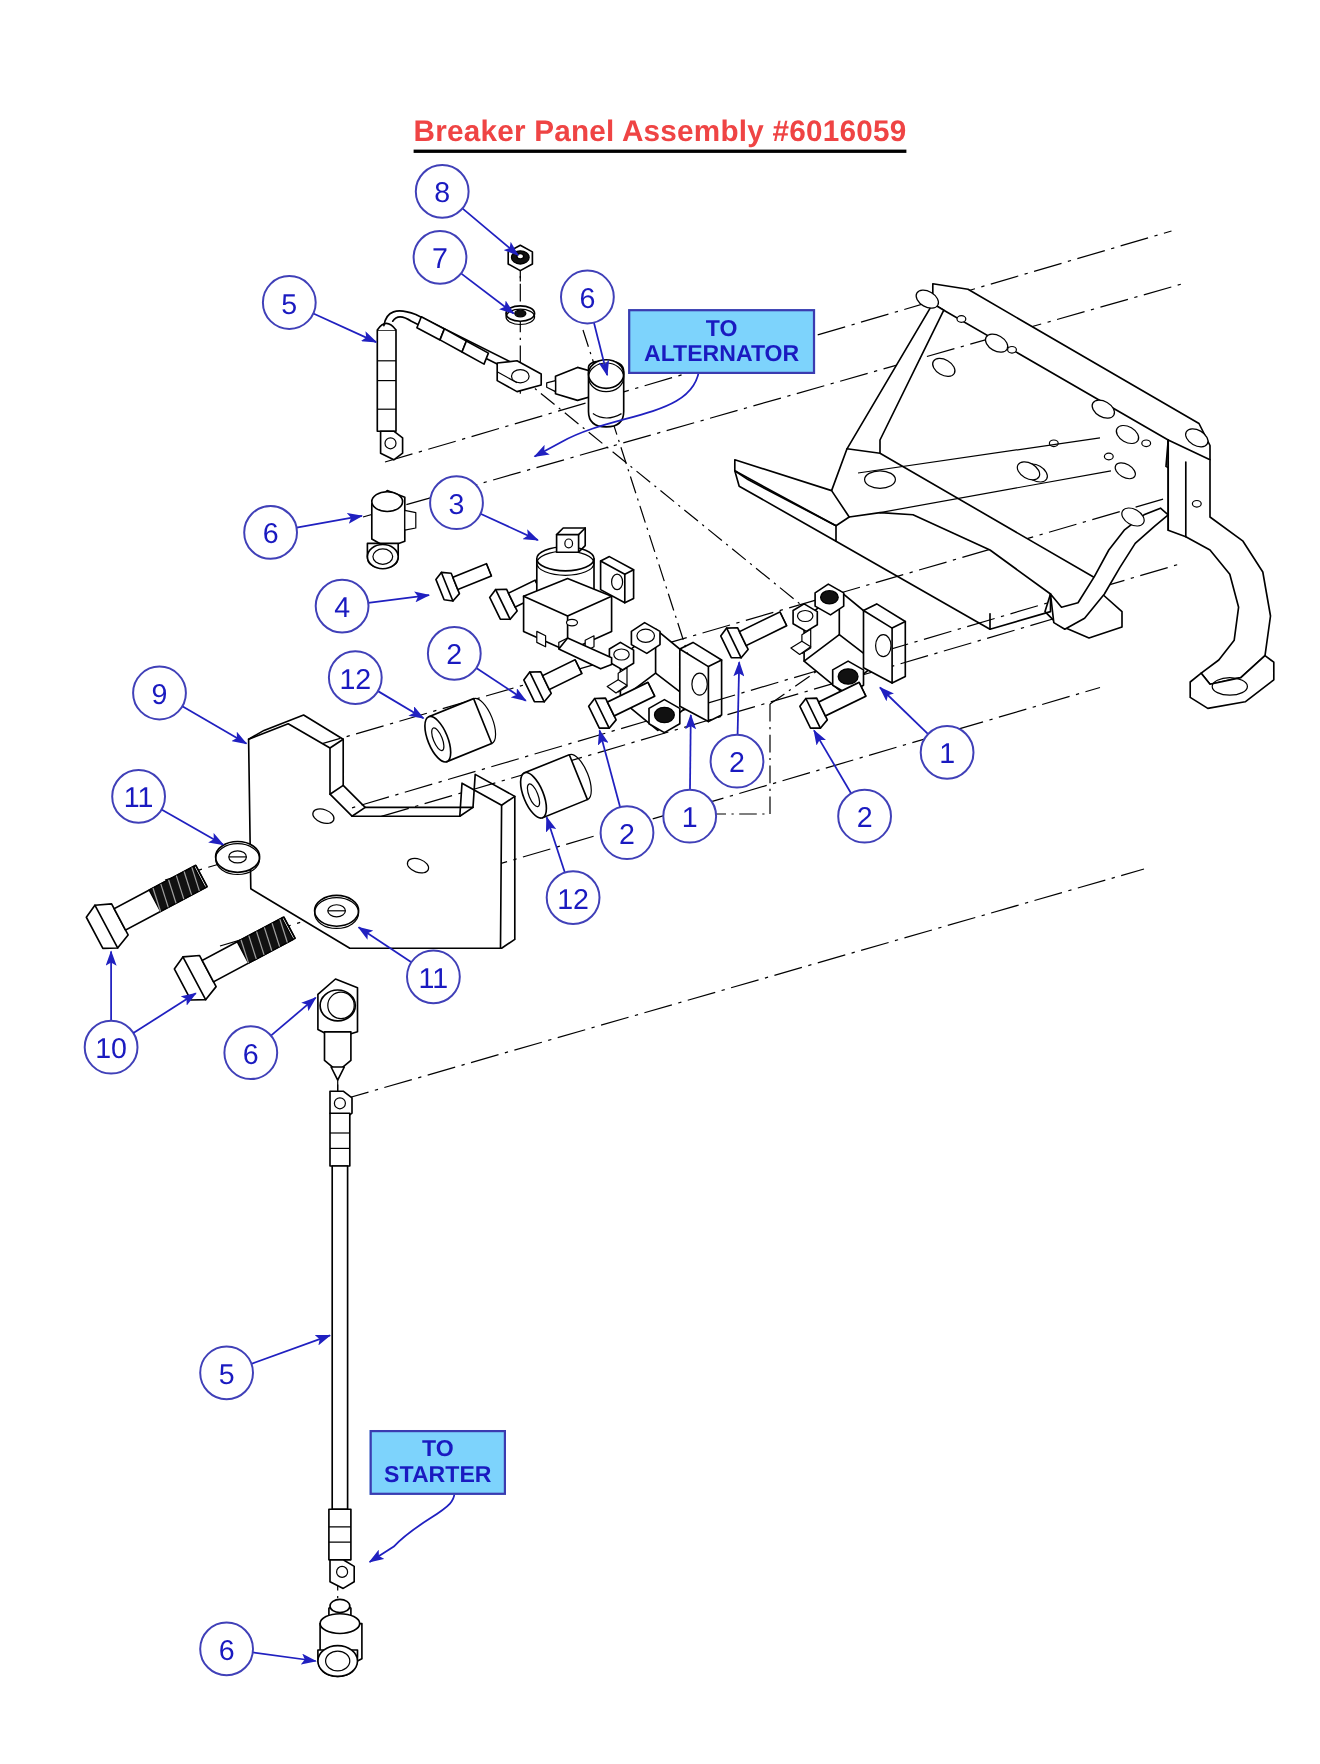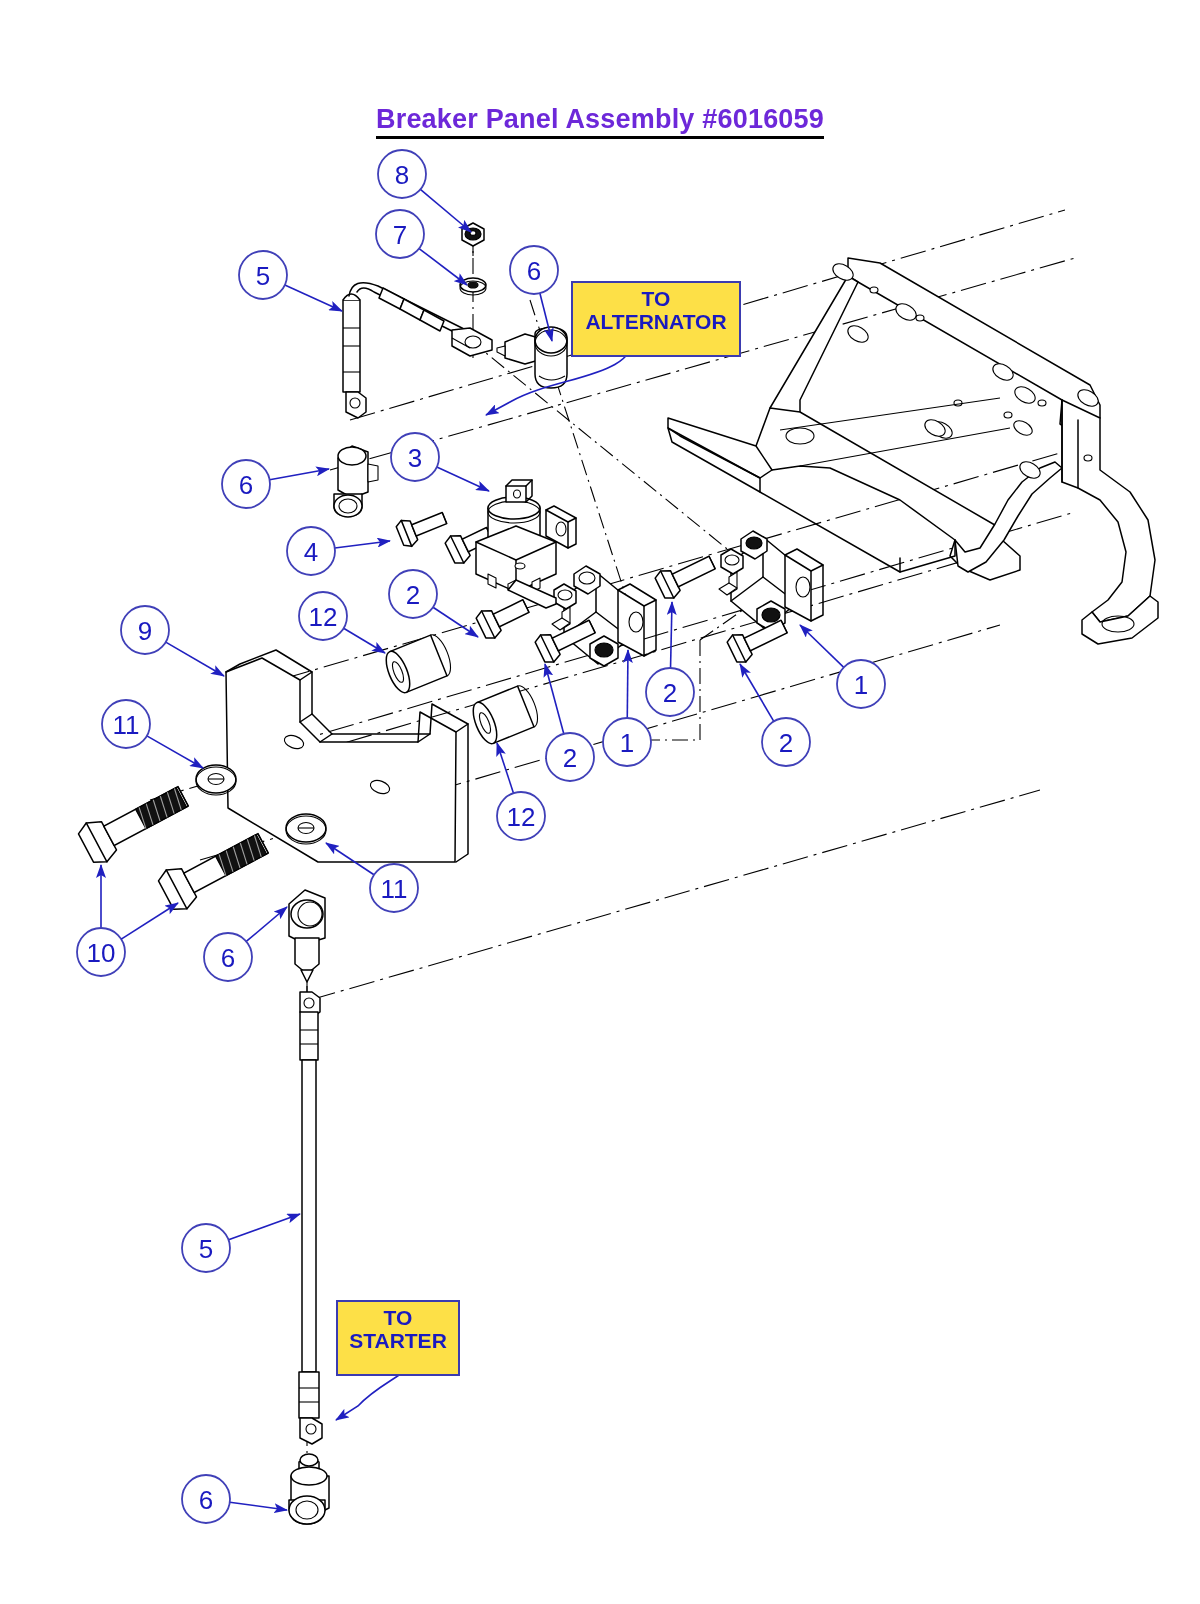--- a/index.html
+++ b/index.html
@@ -2,28 +2,28 @@
 <html><head>
 <meta charset="utf-8">
 <title>Breaker Panel Assembly</title>
 <style>
   html,body{margin:0;padding:0;background:#ffffff;}
   body{width:1200px;height:1604px;position:relative;overflow:hidden;
        font-family:"Liberation Sans","DejaVu Sans",sans-serif;}
   #page{position:relative;width:1200px;height:1604px;background:#fff;}
   #diagram-title{
     position:absolute; left:0; top:104px; width:1200px; text-align:center;
-    font-size:27px; font-weight:bold; color:#6d28d9;
+    font-size:27px; font-weight:bold; color:#ef4444;
     letter-spacing:0.2px;
   }
   #diagram-title span{ border-bottom:3px solid #000; padding-bottom:2px; }
   svg#art{position:absolute;left:0;top:0;width:1200px;height:1604px;}
-  .cbox{position:absolute;border:2px solid #3b3bb0;background:#fde047;
+  .cbox{position:absolute;border:2px solid #3b3bb0;background:#7dd3fc;
         color:#1a1ac0;font-weight:bold;font-size:21px;line-height:23px;
-        text-align:center;padding:4px 8px 22px 8px;}
+        text-align:center;padding:4px 8px 5px 8px;}
 </style>
 </head>
 <body>
 
 <div id="page">
 
   <div id="diagram-title">
     <span>Breaker Panel Assembly #6016059</span>
   </div>
 

